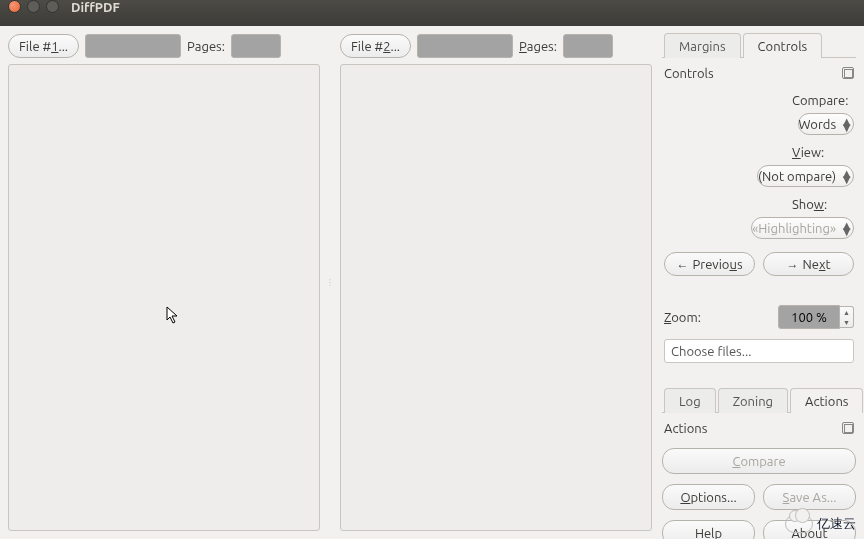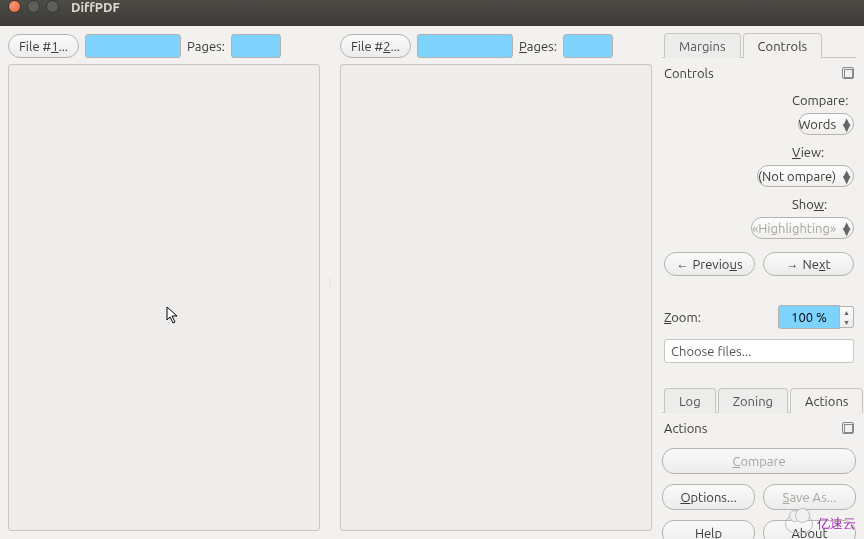--- a/index.html
+++ b/index.html
@@ -13,21 +13,21 @@
   .win-title { margin-left: 4px; }
 
   .app-body { display: flex; height: 513px; }
 
   
   .main { flex: 1; display: flex; padding: 8px 6px 8px 8px; gap: 8px; }
   .pane { flex: 1; display: flex; flex-direction: column; gap: 6px; }
   .pane-head { display: flex; align-items: center; gap: 6px; }
   .btn { background: linear-gradient(#fafafa, #ececec); border: 1px solid #b6b3ac; border-radius: 12px; padding: 4px 10px; cursor: pointer; color: #3c3b37; }
   .btn.disabled { color: #a9a6a0; cursor: default; }
-  .input { background: #7dd3fc; border: 1px solid #b6b3ac; border-radius: 3px; height: 24px; padding: 2px 6px; }
+  .input { background: #a3a3a3; border: 1px solid #b6b3ac; border-radius: 3px; height: 24px; padding: 2px 6px; }
   .fname { width: 96px; }
   .pages { width: 50px; }
   .label { color: #3c3b37; }
   .viewer { flex: 1; background: #eeedeb; border: 1px solid #c9c6c0; border-radius: 3px; position: relative; }
   .cursor { position: absolute; left: 157px; top: 241px; font-size: 16px; color: #222; pointer-events: none; }
   .divider-handle { width: 4px; display: flex; align-items: center; justify-content: center; color: #c0beb8; cursor: col-resize; font-size: 8px; }
 
   
   .sidebar { width: 206px; display: flex; flex-direction: column; padding: 6px 8px 8px 4px; gap: 4px; }
   .tabs { display: flex; gap: 2px; border-bottom: 1px solid #c9c6c0; padding: 0 2px; margin-bottom: 2px; }
@@ -57,21 +57,21 @@
 
   .spacer { flex: 1; min-height: 6px; }
   .tabs.lower { margin-top: 8px; }
 
   .action-btn { display: block; width: 100%; margin: 3px 0; padding: 5px 0; text-align: center; }
   .action-row { display: flex; gap: 8px; margin: 3px 0; }
   .action-row .btn { flex: 1; text-align: center; padding: 5px 0; }
 
   .underline-char { text-decoration: underline; }
 
-  .watermark { position: absolute; right: 8px; bottom: 6px; display: flex; align-items: center; gap: 4px; color: #a21caf; font-size: 12px; pointer-events: none; }
+  .watermark { position: absolute; right: 8px; bottom: 6px; display: flex; align-items: center; gap: 4px; color: #0f172a; font-size: 12px; pointer-events: none; }
   .watermark .cloud { width: 28px; height: 18px; border: 1.5px solid #bdbdbd; border-radius: 10px; position: relative; }
   .watermark .cloud::before { content:""; position:absolute; width:10px; height:10px; border:1.5px solid #bdbdbd; border-radius:50%; left:3px; top:-6px; background:#f2f1f0;}
   .watermark .cloud::after { content:""; position:absolute; width:13px; height:13px; border:1.5px solid #bdbdbd; border-radius:50%; right:2px; top:-8px; background:#f2f1f0;}
 </style>
 </head>
 <body>
 
 <div class="titlebar">
   <div class="win-btns">
     <div class="win-btn close"></div>

